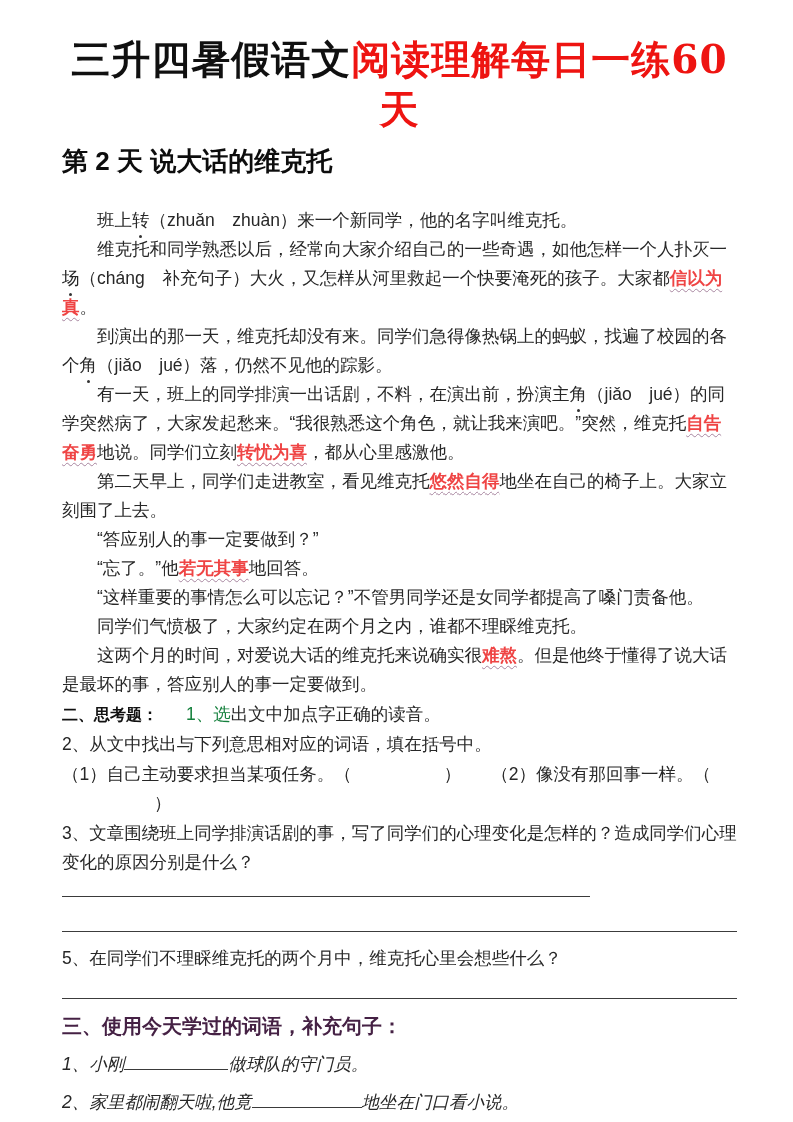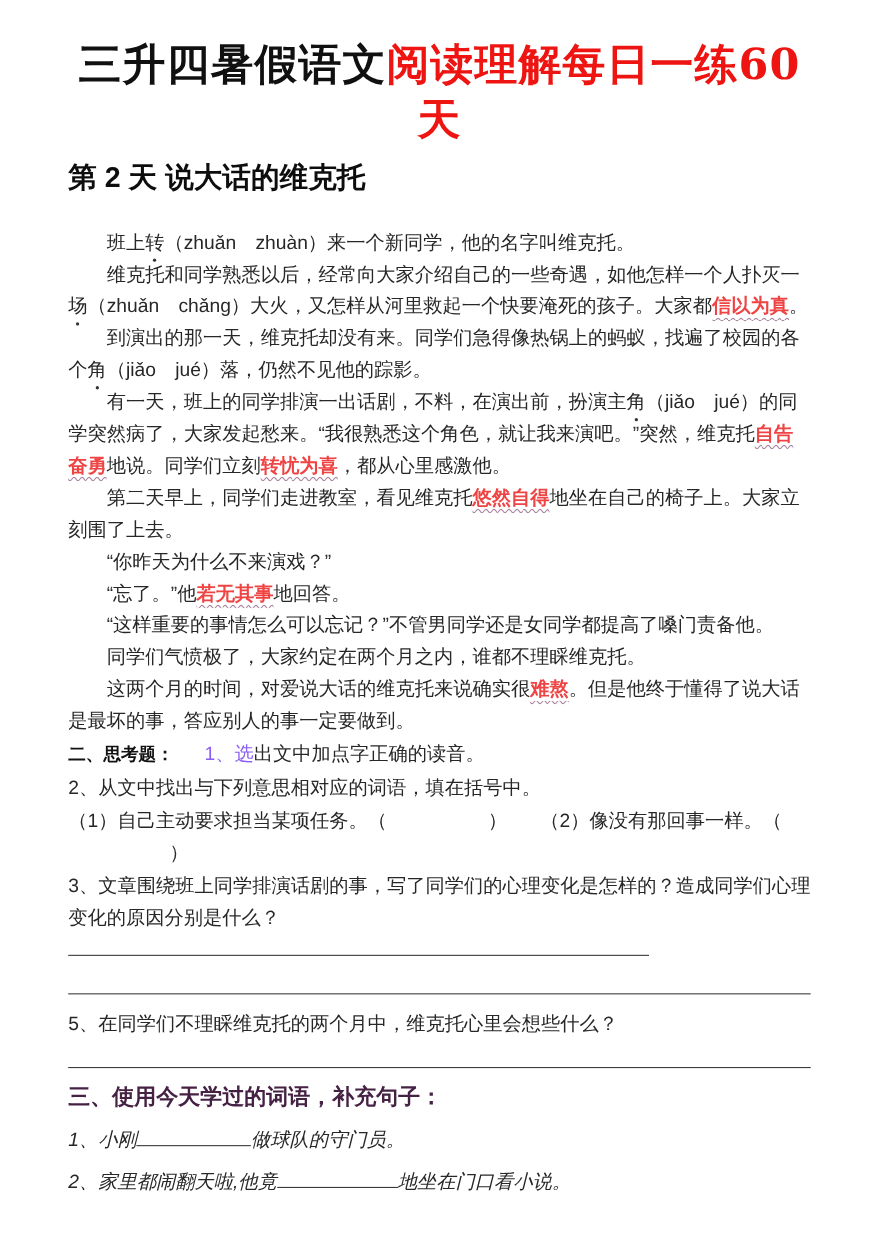--- a/index.html
+++ b/index.html
@@ -8,21 +8,21 @@
   .page{box-sizing:border-box;width:793px;height:1122px;padding:34px 56px 0 62px;background:#fff;}
   .title{text-align:center;font-size:39px;font-weight:bold;line-height:50px;
          font-family:"DejaVu Serif","Liberation Serif",serif;letter-spacing:1px;color:#101010;}
   .title .red{color:#ee1411;}
   .subtitle{font-size:26px;font-weight:bold;line-height:34px;margin-top:10px;color:#0d0d0d;}
   .content{margin-top:28px;font-size:17.5px;line-height:29px;}
   .line{position:relative;}
   .line.p{text-indent:2em;}
   .line.q{margin-top:1px;}
   .bold-head{font-weight:bold;font-size:16px;color:#111;}
-  .plum{color:#8b5cf6;text-align:right;}
+  .plum{color:#15803d;text-align:right;}
   .em{font-weight:bold;color:#ef4444;
       text-decoration-line:underline;text-decoration-style:wavy;
       text-decoration-color:#a886a0;text-decoration-thickness:1px;text-underline-offset:4px;}
   .dotchar{position:relative;display:inline-block;text-indent:0;}
   .dotchar::after{content:"";position:absolute;left:50%;margin-left:-1.5px;bottom:-3px;
       width:3px;height:3px;border-radius:50%;background:#333;}
   .blank{display:inline-block;vertical-align:baseline;border-bottom:1.2px solid #3a3a3a;height:1em;}
   .gap{display:inline-block;}
   .rule{height:0;border-top:1.3px solid #3c3c3c;margin:25px 0 12px 0;}
   .s3head{font-size:20px;font-weight:bold;color:#452144;margin-top:10px;line-height:30px;}
@@ -31,25 +31,25 @@
 </head>
 <body>
 
 <div class="page">
   <div class="title">
     <span>三升四暑假语文</span><span class="red">阅读理解每日一练60天</span>
   </div>
   <div class="subtitle">第 2 天 说大话的维克托</div>
   <div class="content">
       <div class="line p"><span>班上</span><span class="dotchar">转</span><span>（zhuǎn　zhuàn）来一个新同学，他的名字叫维克托。</span></div>
-      <div class="line p"><span>维克托和同学熟悉以后，经常向大家介绍自己的一些奇遇，如他怎样一个人扑灭一</span><span class="dotchar">场</span><span>（zhuǎn　chǎng）大火，又怎样从河里救起一个快要淹死的孩子。大家都</span><span class="em">信以为真</span><span>。</span></div>
+      <div class="line p"><span>维克托和同学熟悉以后，经常向大家介绍自己的一些奇遇，如他怎样一个人扑灭一</span><span class="dotchar">场</span><span>（cháng　补充句子）大火，又怎样从河里救起一个快要淹死的孩子。大家都</span><span class="em">信以为真</span><span>。</span></div>
       <div class="line p"><span>到演出的那一天，维克托却没有来。同学们急得像热锅上的蚂蚁，找遍了校园的各个</span><span class="dotchar">角</span><span>（jiǎo　jué）落，仍然不见他的踪影。</span></div>
       <div class="line p"><span>有一天，班上的同学排演一出话剧，不料，在演出前，扮演主</span><span class="dotchar">角</span><span>（jiǎo　jué）的同学突然病了，大家发起愁来。“我很熟悉这个角色，就让我来演吧。”突然，维克托</span><span class="em">自告奋勇</span><span>地说。同学们立刻</span><span class="em">转忧为喜</span><span>，都从心里感激他。</span></div>
       <div class="line p"><span>第二天早上，同学们走进教室，看见维克托</span><span class="em">悠然自得</span><span>地坐在自己的椅子上。大家立刻围了上去。</span></div>
-      <div class="line p"><span>“你昨天为什么不来演戏？”</span></div>
+      <div class="line p"><span>“答应别人的事一定要做到？”</span></div>
       <div class="line p"><span>“忘了。”他</span><span class="em">若无其事</span><span>地回答。</span></div>
       <div class="line p"><span>“这样重要的事情怎么可以忘记？”不管男同学还是女同学都提高了嗓门责备他。</span></div>
       <div class="line p"><span>同学们气愤极了，大家约定在两个月之内，谁都不理睬维克托。</span></div>
       <div class="line p"><span>这两个月的时间，对爱说大话的维克托来说确实很</span><span class="em">难熬</span><span>。但是他终于懂得了说大话是最坏的事，答应别人的事一定要做到。</span></div>
       <div class="line q"><span class="bold-head">二、思考题：</span><span class="gap" style="width: 28px;"></span><span class="plum">1、选</span><span>出文中加点字正确的读音。</span></div>
       <div class="line q"><span>2、从文中找出与下列意思相对应的词语，填在括号中。</span></div>
       <div class="line q"><span>（1）自己主动要求担当某项任务。（</span><span class="gap" style="width: 92px;"></span><span>）</span><span class="gap" style="width: 30px;"></span><span>（2）像没有那回事一样。（</span><span class="gap" style="width: 92px;"></span><span>）</span></div>
       <div class="line q"><span>3、文章围绕班上同学排演话剧的事，写了同学们的心理变化是怎样的？造成同学们心理变化的原因分别是什么？</span><span class="blank" style="width: 528px;"></span></div>
       <div class="line rule"></div>
       <div class="line q"><span>5、在同学们不理睬维克托的两个月中，维克托心里会想些什么？</span></div>

